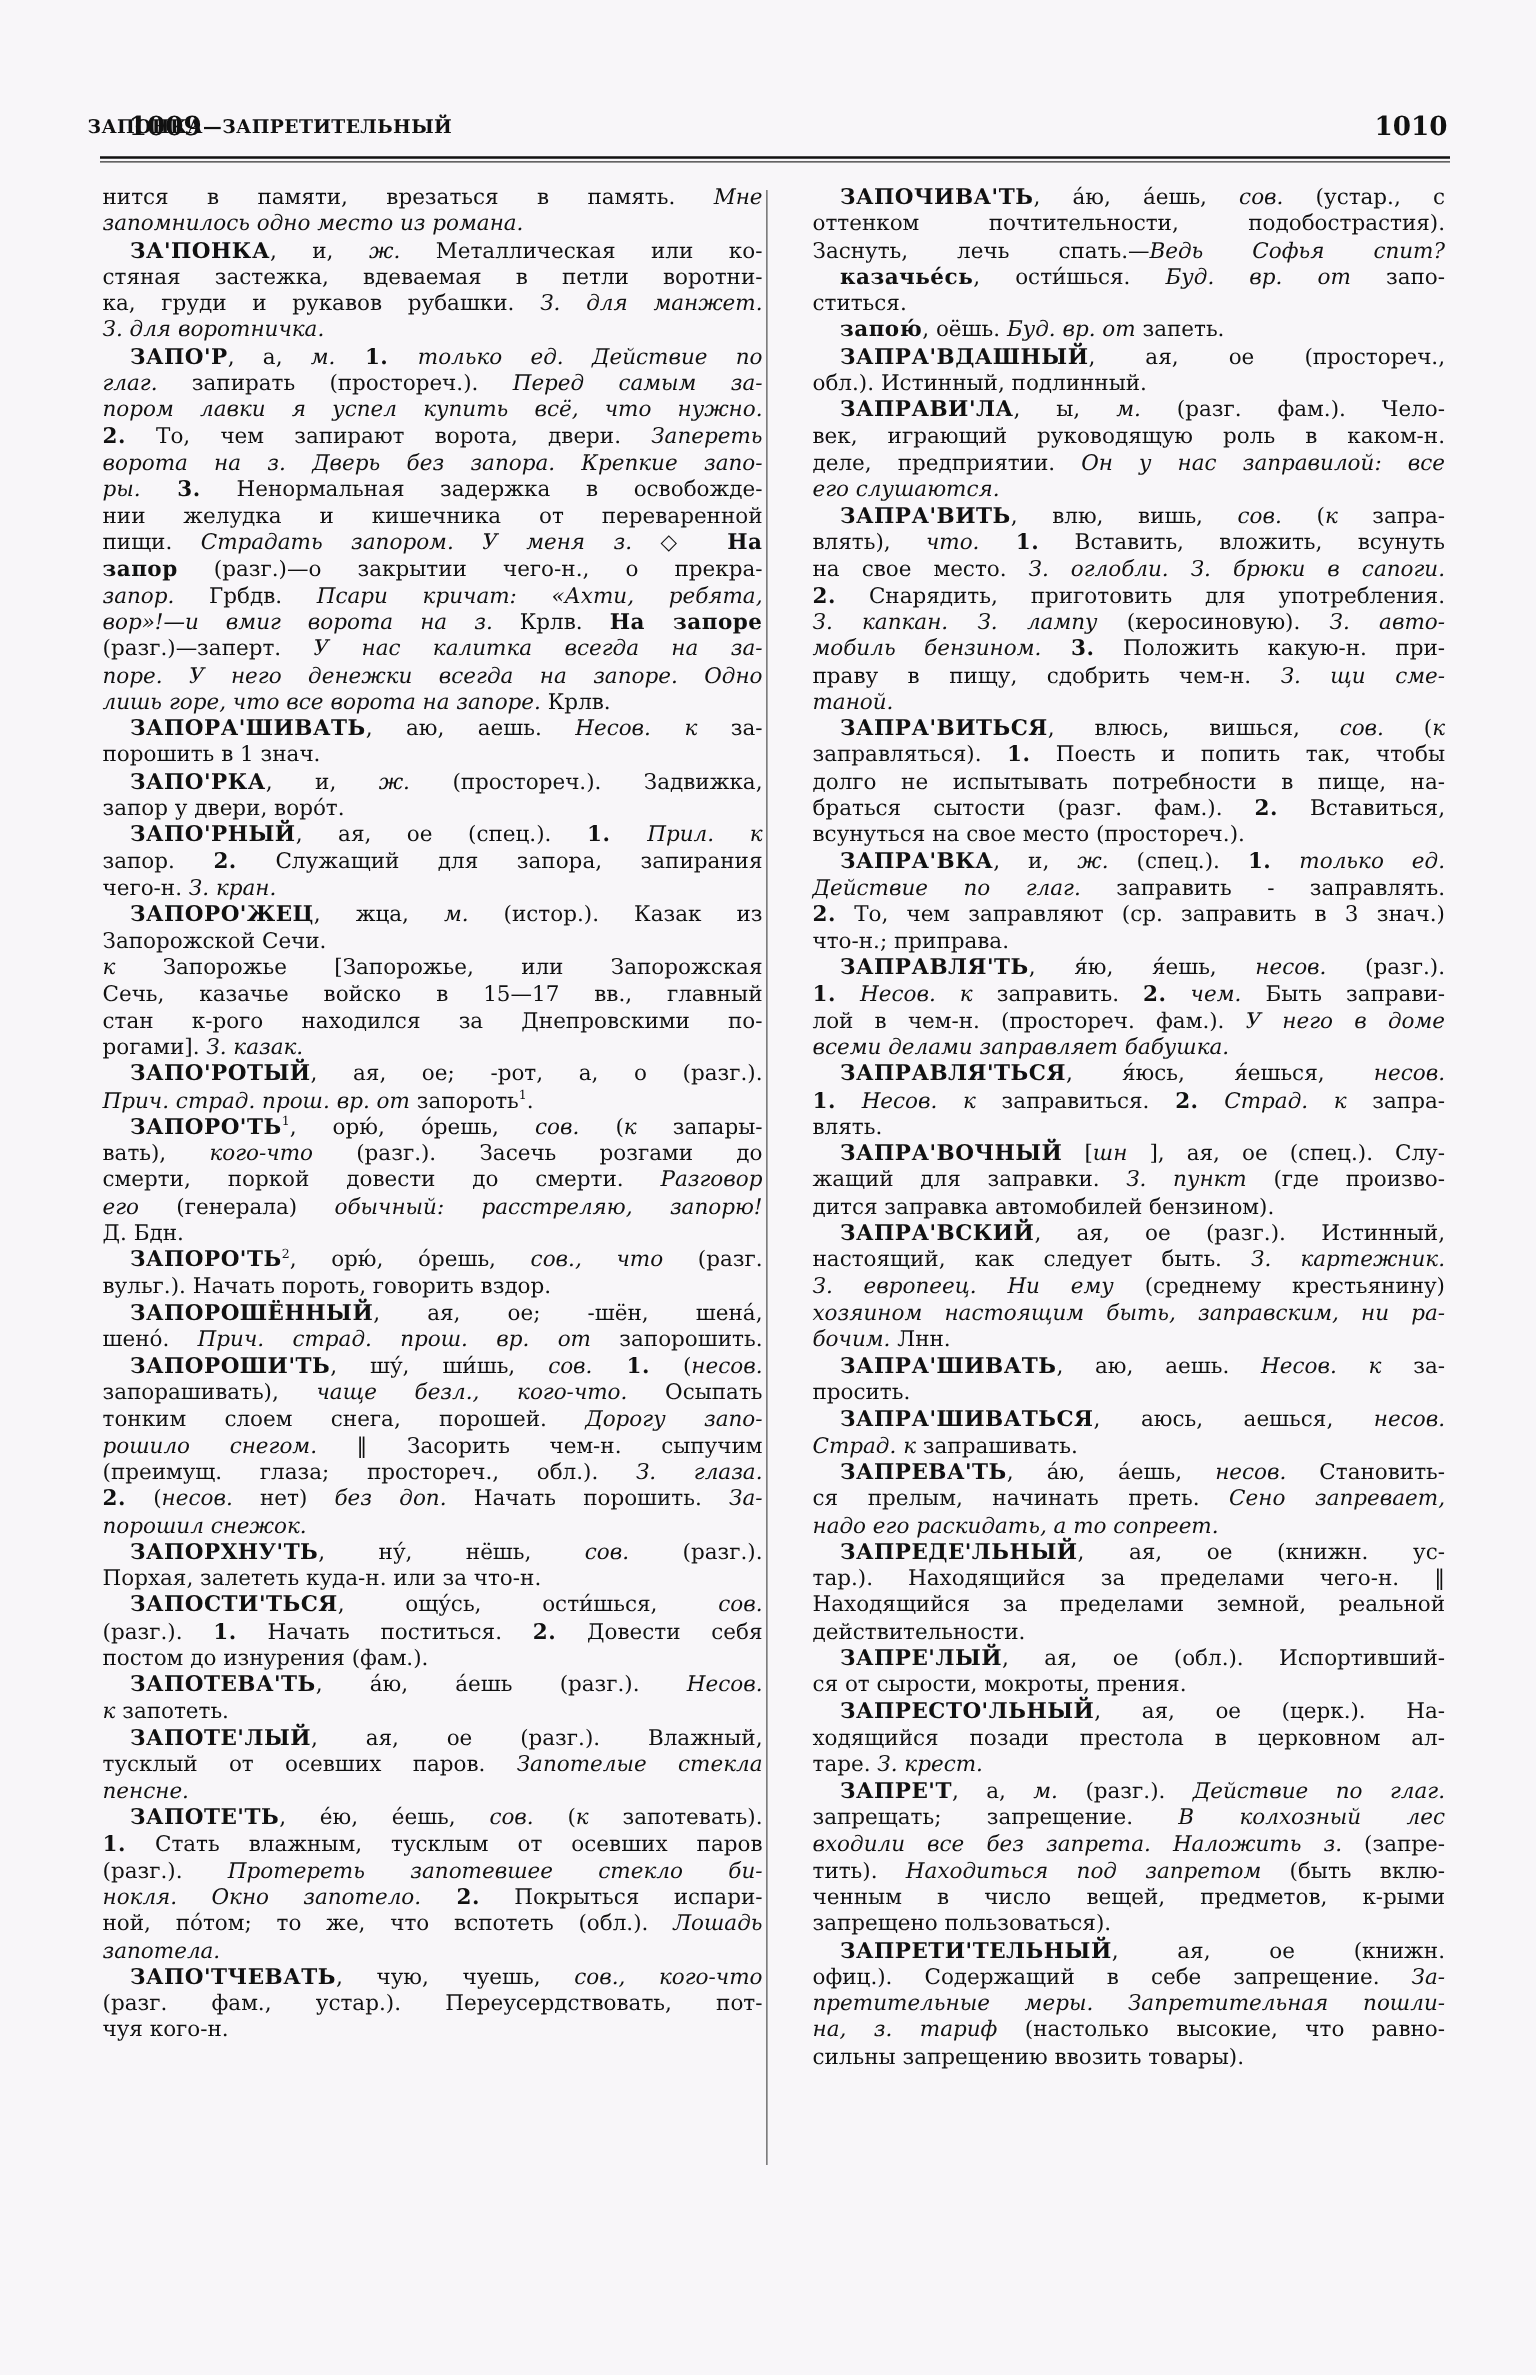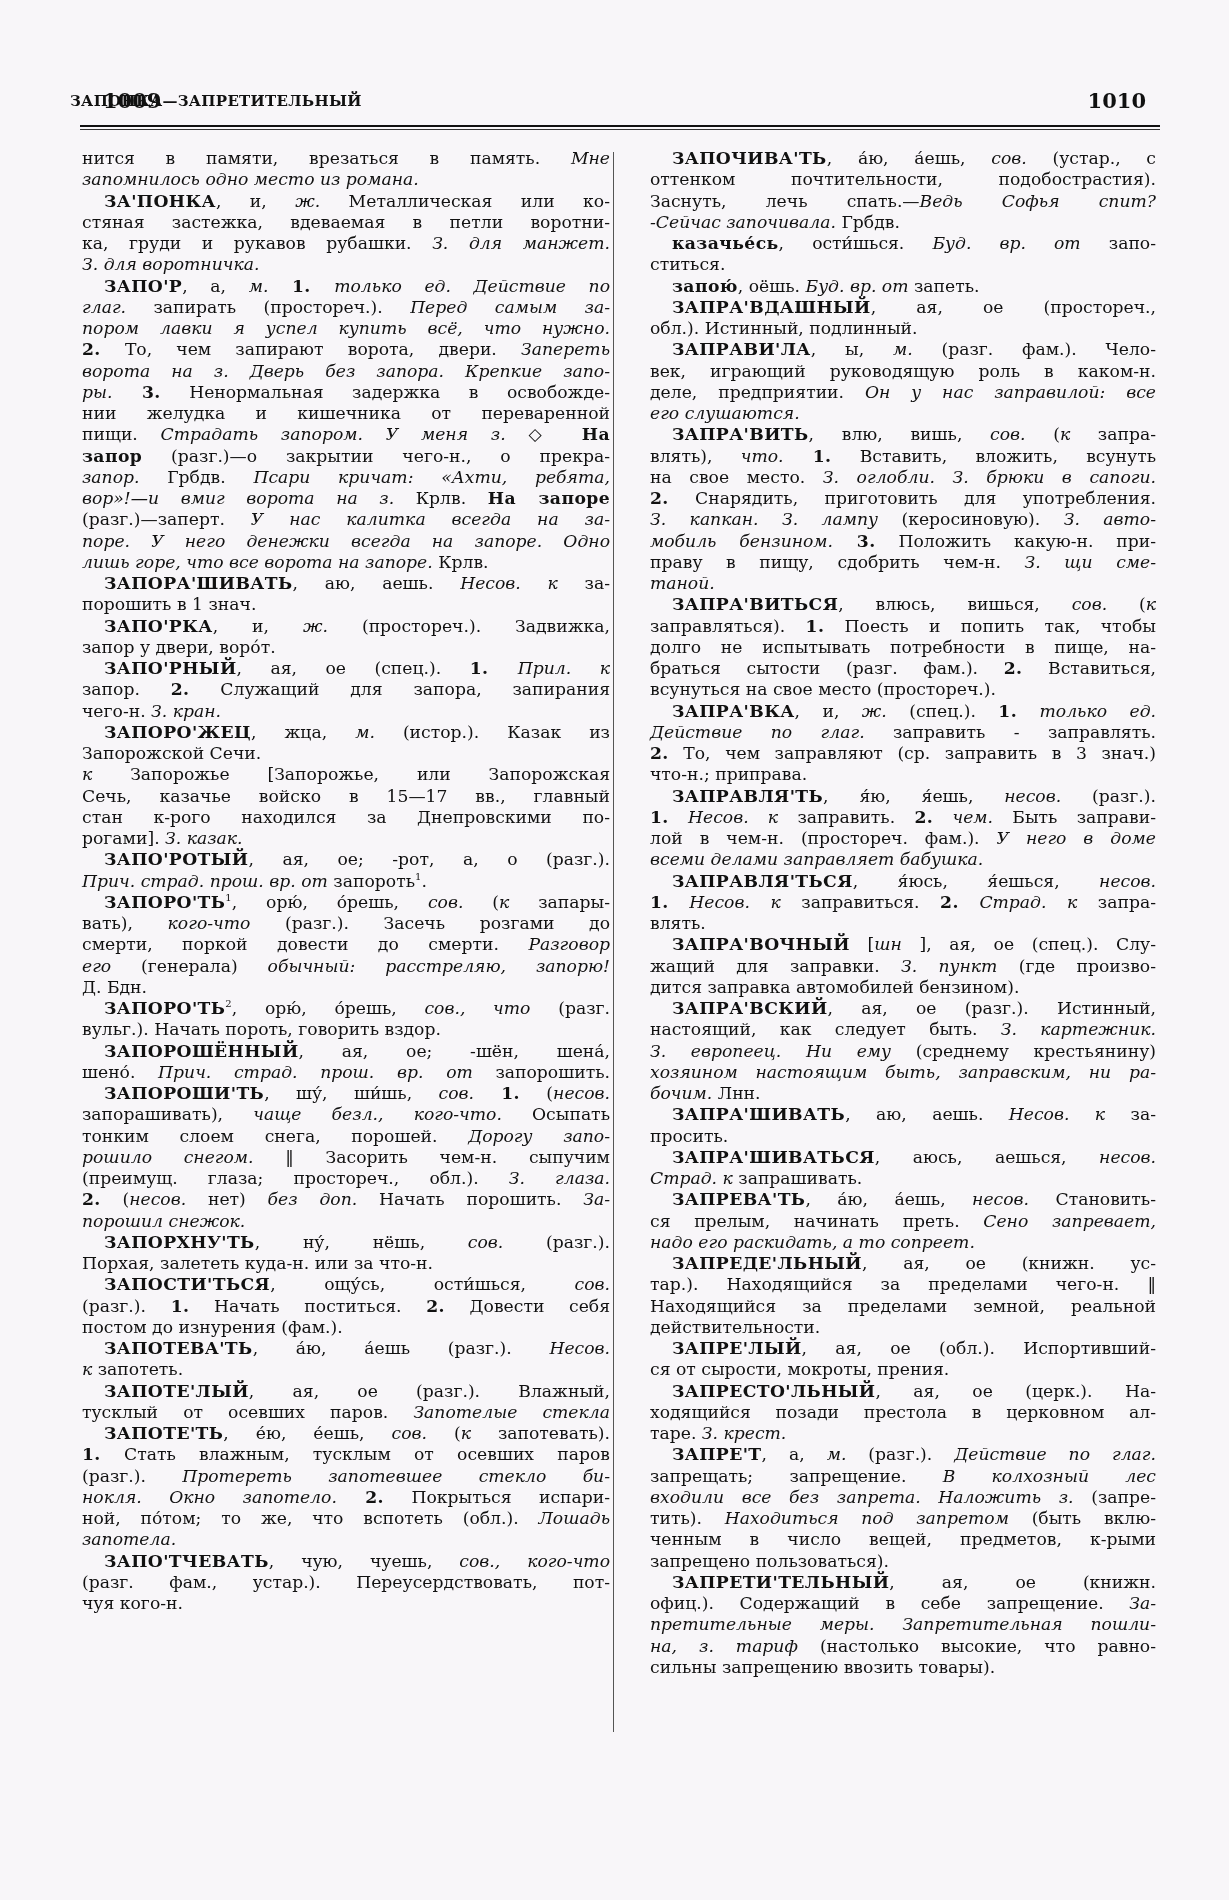--- a/index.html
+++ b/index.html
@@ -12,21 +12,21 @@
     overflow: hidden;
   }
   .header {
     position: absolute; left: 70px; top: 88px; width: 1090px; height: 40px;
   }
   .pnum {
     position: absolute; top: 0; font-weight: bold; font-size: 21px;
     font-family: "DejaVu Serif", serif;
   }
   .pnum.left { left: 10px; margin-left: 23px; }
-  .pnum.right { right: 14px; text-align: center; }
+  .pnum.right { right: 2px; text-align: center; }
   .running-title {
     position: absolute; left: 0; right: 0; top: 4px; 
     font-weight: bold; font-size: 15px; letter-spacing: 0.3px;
     font-family: "DejaVu Serif", serif;
   }
   .rule {
     position: absolute; left: 80px; width: 1080px; top: 125px; height: 0;
     border-top: 2px solid #111; 
   }
   .rule2 {
@@ -118,36 +118,36 @@
     <div class="line last"><span class="i">порошил снежок.</span></div>
     <div class="line indent"><span class="b">ЗАПОРХНУ'ТЬ</span><span>, ну́, нёшь, </span><span class="i">сов.</span><span> (разг.).</span></div>
     <div class="line last"><span>Порхая, залететь куда-н. или за что-н.</span></div>
     <div class="line indent"><span class="b">ЗАПОСТИ'ТЬСЯ</span><span>, ощу́сь, ости́шься, </span><span class="i">сов.</span></div>
     <div class="line"><span>(разг.). </span><span class="b">1.</span><span> Начать поститься. </span><span class="b">2.</span><span> Довести себя</span></div>
     <div class="line last"><span>постом до изнурения (фам.).</span></div>
     <div class="line indent"><span class="b">ЗАПОТЕВА'ТЬ</span><span>, а́ю, а́ешь (разг.). </span><span class="i">Несов.</span></div>
     <div class="line last"><span class="i">к</span><span> запотеть.</span></div>
     <div class="line indent"><span class="b">ЗАПОТЕ'ЛЫЙ</span><span>, ая, ое (разг.). Влажный,</span></div>
     <div class="line"><span>тусклый от осевших паров. </span><span class="i">Запотелые стекла</span></div>
+    <div class="line last"><span class="i">пенсне.</span></div>
     <div class="line indent"><span class="b">ЗАПОТЕ'ТЬ</span><span>, е́ю, е́ешь, </span><span class="i">сов.</span><span> (</span><span class="i">к</span><span> запотевать).</span></div>
     <div class="line"><span class="b">1.</span><span> Стать влажным, тусклым от осевших паров</span></div>
     <div class="line"><span>(разг.). </span><span class="i">Протереть запотевшее стекло би-</span></div>
     <div class="line"><span class="i">нокля. Окно запотело.</span><span class="b"> 2.</span><span> Покрыться испари-</span></div>
     <div class="line"><span>ной, по́том; то же, что вспотеть (обл.). </span><span class="i">Лошадь</span></div>
     <div class="line last"><span class="i">запотела.</span></div>
     <div class="line indent"><span class="b">ЗАПО'ТЧЕВАТЬ</span><span>, чую, чуешь, </span><span class="i">сов., кого-что</span></div>
     <div class="line"><span>(разг. фам., устар.). Переусердствовать, пот-</span></div>
     <div class="line last"><span>чуя кого-н.</span></div>
   </div>
 <div class="divider"></div>
 <div class="column right" id="col-right">
     <div class="line indent"><span class="b">ЗАПОЧИВА'ТЬ</span><span>, а́ю, а́ешь, </span><span class="i">сов.</span><span> (устар., с</span></div>
     <div class="line"><span>оттенком почтительности, подобострастия).</span></div>
     <div class="line"><span>Заснуть, лечь спать.—</span><span class="i">Ведь Софья спит?</span></div>
-    <div class="line last"><span class="i">-Сейчас започивала.</span><span> Грбдв.</span></div>
     <div class="line indent"><span class="b">казачье́сь</span><span>, ости́шься. </span><span class="i">Буд. вр. от</span><span> запо-</span></div>
     <div class="line last"><span>ститься.</span></div>
     <div class="line indent last"><span class="b">запою́</span><span>, оёшь. </span><span class="i">Буд. вр. от</span><span> запеть.</span></div>
     <div class="line indent"><span class="b">ЗАПРА'ВДАШНЫЙ</span><span>, ая, ое (простореч.,</span></div>
     <div class="line last"><span>обл.). Истинный, подлинный.</span></div>
     <div class="line indent"><span class="b">ЗАПРАВИ'ЛА</span><span>, ы, </span><span class="i">м.</span><span> (разг. фам.). Чело-</span></div>
     <div class="line"><span>век, играющий руководящую роль в каком-н.</span></div>
     <div class="line"><span>деле, предприятии. </span><span class="i">Он у нас заправилой: все</span></div>
     <div class="line last"><span class="i">его слушаются.</span></div>
     <div class="line indent"><span class="b">ЗАПРА'ВИТЬ</span><span>, влю, вишь, </span><span class="i">сов.</span><span> (</span><span class="i">к</span><span> запра-</span></div>

